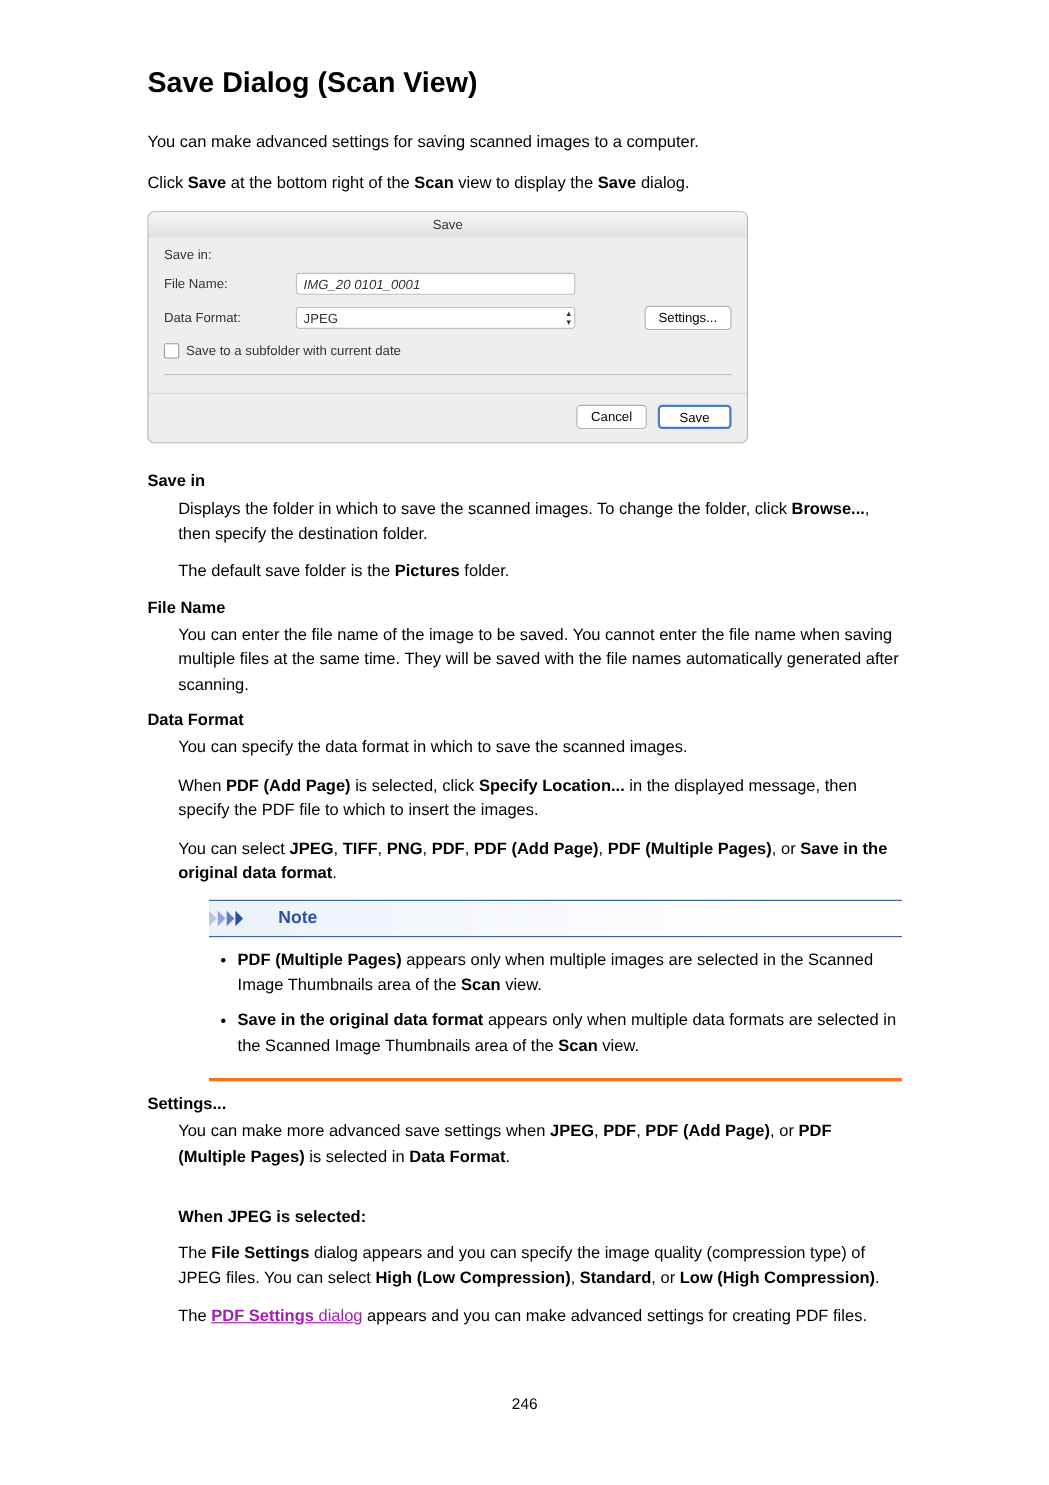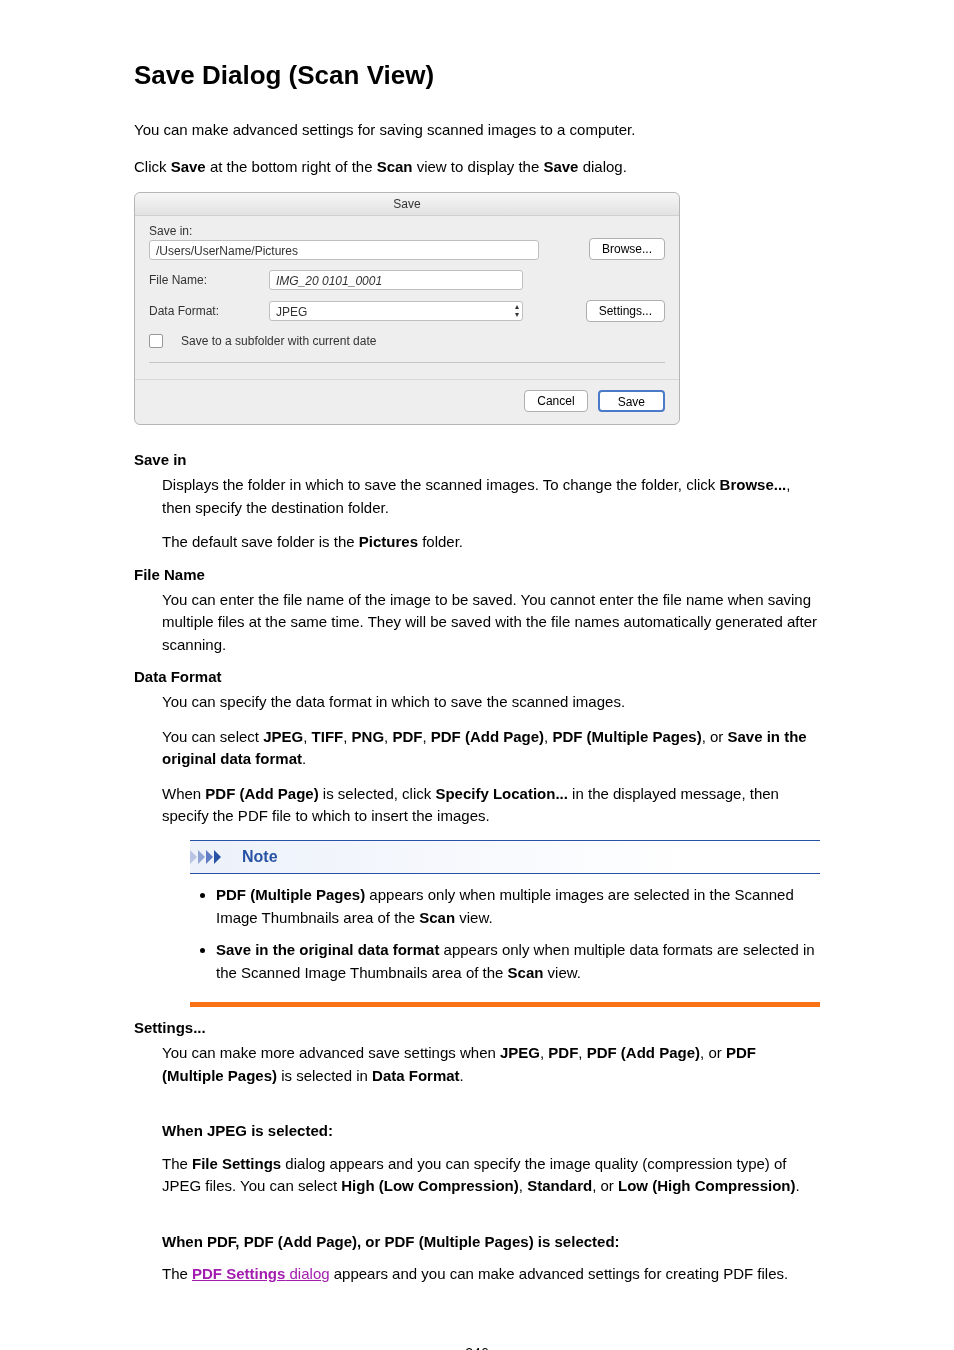--- a/index.html
+++ b/index.html
@@ -82,46 +82,46 @@
       width: 254px;
       box-sizing: border-box;
     }
     .dlg-select .arrows {
       position: absolute; right: 3px; top: 1px; font-size: 8px; line-height: 8px; color:#333;
     }
     .dlg-path {
       width: 390px; background:#fff; border:1px solid #bfbfbf; border-radius:3px;
       height:20px; line-height:20px; padding:0 6px; font-size:12px; box-sizing:border-box; margin-top:2px;
     }
-    .dlg-check { display:flex; align-items:center; gap:18px; margin-top:12px; }
+    .dlg-check { display:flex; align-items:center; gap:6px; margin-top:12px; }
     .dlg-checkbox { width:12px; height:12px; border:1px solid #999; background:#fff; border-radius:2px; }
     .dlg-footer {
       display:flex; justify-content:flex-end; gap:10px; padding:10px 14px 12px;
       border-top:1px solid #d8d8d8; margin-top:6px;
     }
     .hr { height:1px; background: linear-gradient(to right, #c5c5c5, #c5c5c5); margin-top:14px; }
 
     
     .dt { font-weight: bold; margin-top: 12px; }
     .dd { margin-left: 28px; margin-top: 6px; line-height: 1.55; }
     .dd p { margin: 0 0 12px 0; }
 
     
     .note-wrap { margin-left: 28px; margin-top: 10px; }
     .note-head {
-      display:flex; align-items:center; gap:12px;
+      display:flex; align-items:center; gap:23px;
       border-top: 1px solid #2853a5;
       border-bottom: 1px solid #2853a5;
       padding: 4px 0;
       color: #2853a5;
       background: linear-gradient(to right, #ecf1fa 0%, #ffffff 80%);
     }
     .note-head svg { width:40px; height:14px; }
     .note-title { font-weight: bold; font-size: 16px; }
-    .note-body { padding: 10px 0 8px 8px; border-bottom: 5px solid #f97316; }
+    .note-body { padding: 10px 0 8px 8px; border-bottom: 3px solid #f97316; }
     .note-body ul { margin:0; padding-left: 18px; }
     .note-body li { margin-bottom: 10px; line-height:1.5; }
 
     .subhead { font-weight: bold; margin-top: 32px; margin-bottom: 10px; }
     a.link { color: #a21caf; text-decoration: underline; }
     .pagenum { text-align:center; font-family: Liberation Sans, sans-serif; font-size:14px; margin-top: 60px;}
   </style>
 </head>
 <body>
 
@@ -131,25 +131,20 @@
   <p>You can make advanced settings for saving scanned images to a computer.</p>
 
   <p>
     <span>Click </span><span class="b">Save</span><span> at the bottom right of the </span><span class="b">Scan</span><span> view to display the </span><span class="b">Save</span><span> dialog.</span>
   </p>
 
   <div class="dialog">
     <div class="dlg-title">Save</div>
     <div class="dlg-body">
       <div class="dlg-label">Save in:</div>
-      <div style="display:flex; align-items:center; gap:12px;">
-        <div class="dlg-path">/Users/UserName/Pictures</div>
-        <div style="flex:1"></div>
-        <button class="dlg-btn">Browse...</button>
-      </div>
 
       <div class="dlg-row">
         <div class="dlg-col1 dlg-label">File Name:</div>
         <div class="dlg-field" style="width:254px;font-style:italic;">IMG_20   0101_0001</div>
       </div>
 
       <div class="dlg-row">
         <div class="dlg-col1 dlg-label">Data Format:</div>
         <div class="dlg-select">
           <span>JPEG</span>
@@ -179,24 +174,24 @@
 
   <div class="dt">File Name</div>
   <div class="dd">
     <p>You can enter the file name of the image to be saved. You cannot enter the file name when saving multiple files at the same time. They will be saved with the file names automatically generated after scanning.</p>
   </div>
 
   <div class="dt">Data Format</div>
   <div class="dd">
     <p>You can specify the data format in which to save the scanned images.</p>
     <p>
+      <span>When </span><span class="b">PDF (Add Page)</span><span> is selected, click </span><span class="b">Specify Location...</span><span> in the displayed message, then specify the PDF file to which to insert the images.</span>
+    </p>
+    <p>
       <span>You can select </span><span class="b">JPEG</span>, <span class="b">TIFF</span>, <span class="b">PNG</span>, <span class="b">PDF</span>, <span class="b">PDF (Add Page)</span>, <span class="b">PDF (Multiple Pages)</span><span>, or </span><span class="b">Save in the original data format</span><span>.</span>
-    </p>
-    <p>
-      <span>When </span><span class="b">PDF (Add Page)</span><span> is selected, click </span><span class="b">Specify Location...</span><span> in the displayed message, then specify the PDF file to which to insert the images.</span>
     </p>
 
     <div class="note-wrap">
       <div class="note-head">
         <svg viewBox="0 0 40 14">
           <polygon points="0,0 7,7 0,14" fill="#b9c5e2"></polygon>
           <polygon points="8,0 15,7 8,14" fill="#8fa3d5"></polygon>
           <polygon points="16,0 23,7 16,14" fill="#5f7cc4"></polygon>
           <polygon points="24,0 31,7 24,14" fill="#2853a5"></polygon>
         </svg>
@@ -215,20 +210,19 @@
   <div class="dd">
     <p>
       <span>You can make more advanced save settings when </span><span class="b">JPEG</span>, <span class="b">PDF</span>, <span class="b">PDF (Add Page)</span><span>, or </span><span class="b">PDF (Multiple Pages)</span><span> is selected in </span><span class="b">Data Format</span><span>.</span>
     </p>
 
     <div class="subhead">When JPEG is selected:</div>
     <p>
       <span>The </span><span class="b">File Settings</span><span> dialog appears and you can specify the image quality (compression type) of JPEG files. You can select </span><span class="b">High (Low Compression)</span>, <span class="b">Standard</span><span>, or </span><span class="b">Low (High Compression)</span><span>.</span>
     </p>
 
-    <div class="subhead">When PDF, PDF (Add Page), or PDF (Multiple Pages) is selected:</div>
     <p>
       <span>The </span><a href="#" class="link"><span class="b">PDF Settings</span><span> dialog</span></a><span> appears and you can make advanced settings for creating PDF files.</span>
     </p>
   </div>
 
   <div class="pagenum">246</div>
 </div>
 
 </body></html>

